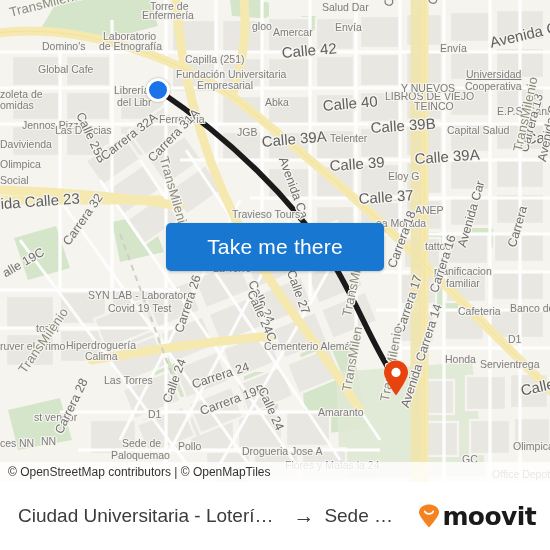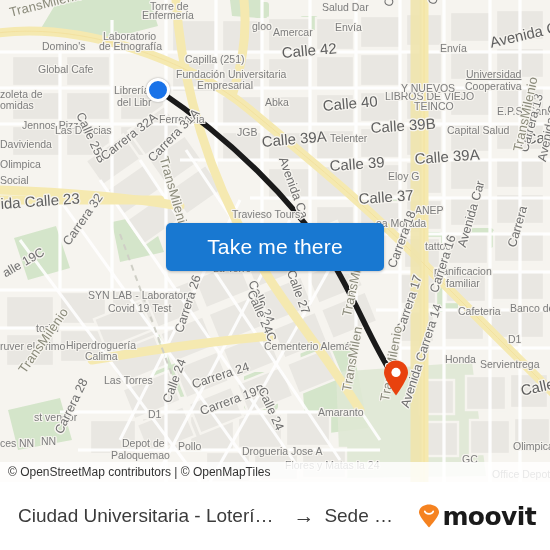--- a/index.html
+++ b/index.html
@@ -437,21 +437,21 @@
         <div class="lbl poi" style="left: 41px; top: 435px;">NN</div>
         <div class="lbl poi" style="left: 0px; top: 437px;">ces</div>
         <div class="lbl st" style="left: 52px; top: 430px; transform: rotate(-64deg); transform-origin: left top;">Carrera 28</div>
         <div class="lbl poi" style="left: 148px; top: 408px;">D1</div>
         <div class="lbl st" style="left: 160px; top: 400px; transform: rotate(-70deg); transform-origin: left top;">Calle 24</div>
         <div class="lbl st" style="left: 190px; top: 378px; transform: rotate(-18deg); transform-origin: left top;">Carrera 24</div>
         <div class="lbl st" style="left: 198px; top: 405px; transform: rotate(-20deg); transform-origin: left top;">Carrera 19B</div>
         <div class="lbl st" style="left: 268px; top: 385px; transform: rotate(66deg); transform-origin: left top;">Calle 24</div>
         <div class="lbl poi" style="left: 318px; top: 406px;">Amaranto</div>
         <div class="lbl trans" style="left: 340px; top: 390px; transform: rotate(-80deg); transform-origin: left top;">TransMilen</div>
-        <div class="lbl poi" style="left: 122px; top: 437px;">Depot de</div>
+        <div class="lbl poi" style="left: 122px; top: 437px;">Sede de</div>
         <div class="lbl poi" style="left: 111px; top: 449px;">Paloquemao</div>
         <div class="lbl poi" style="left: 178px; top: 440px;">Pollo</div>
         <div class="lbl poi" style="left: 242px; top: 445px;">Drogueria Jose A</div>
         <div class="lbl poi" style="left: 285px; top: 459px;">Flores y Matas la 24</div>
         <div class="lbl poi" style="left: 492px; top: 468px;">Office Depot</div>
       </div>
 
     <div id="start-marker"></div>
 
     <div id="dest-marker">

